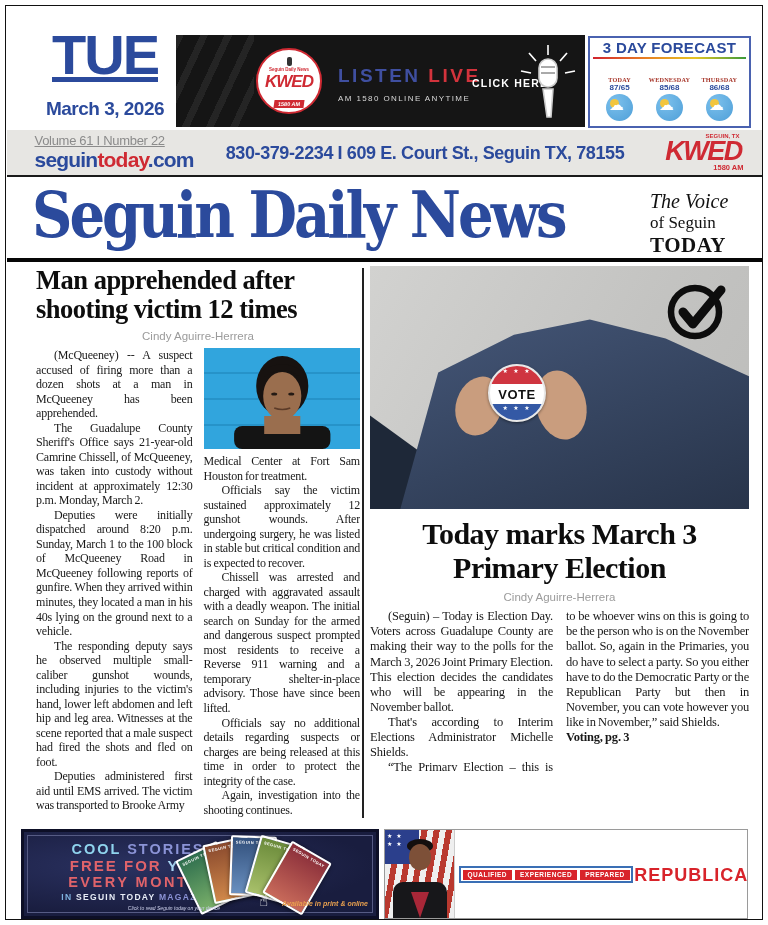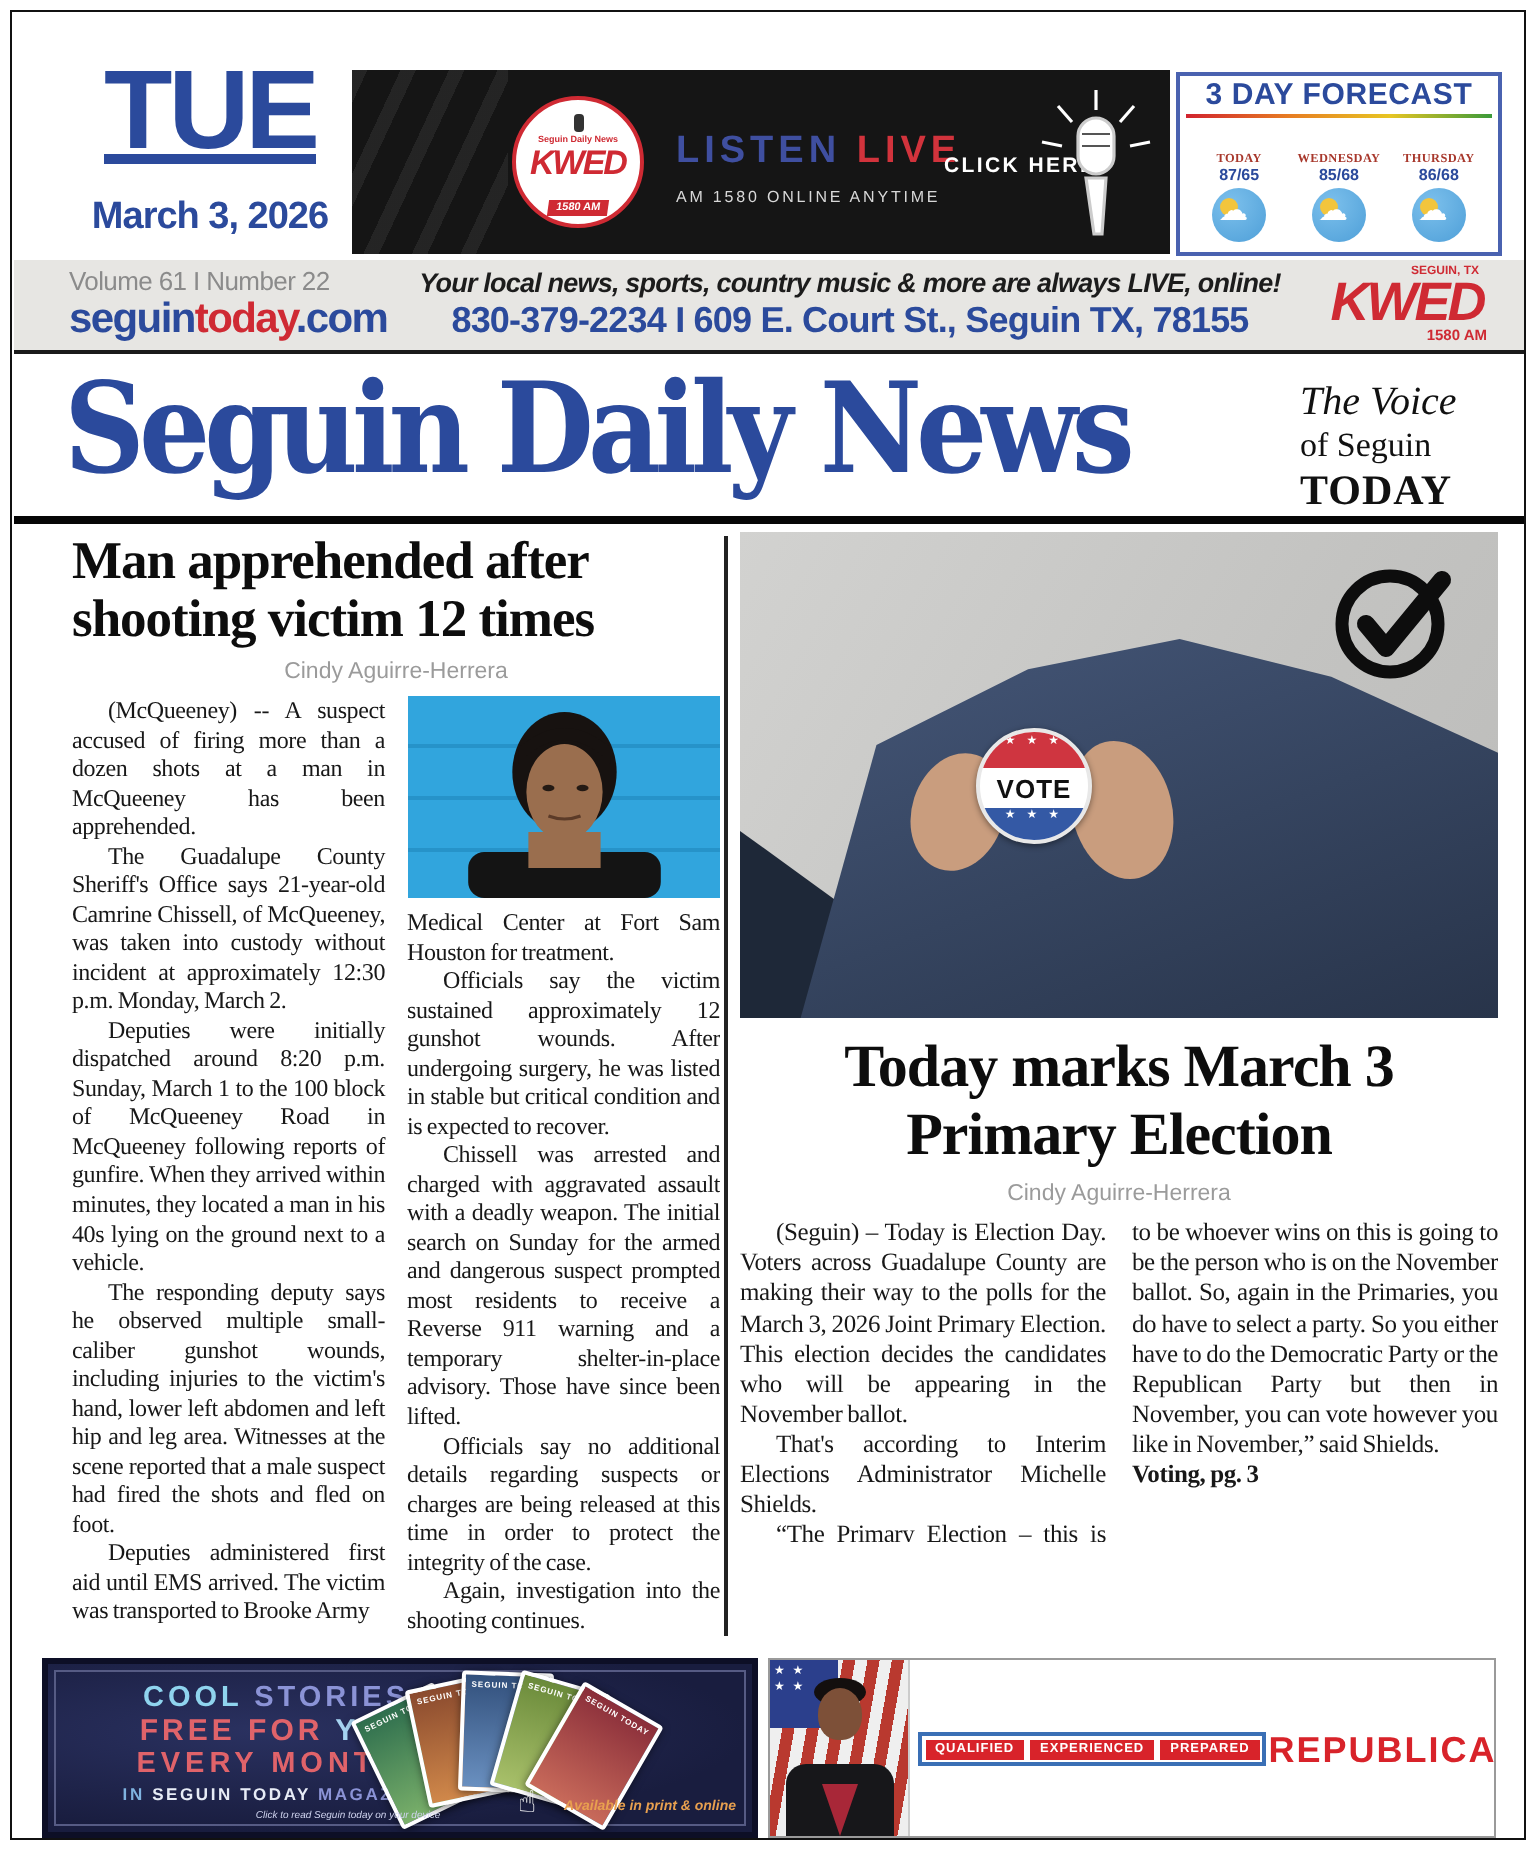--- a/index.html
+++ b/index.html
@@ -45,21 +45,21 @@
   .f-icon .cloud { position:absolute; left:3px; top:2px; font-size:15px; color:#fff; font-family:"DejaVu Sans", sans-serif; }
   .f-foot { display:flex; align-items:center; gap:3px; padding-top:1px; }
   .f-logo { width:11px; height:11px; border-radius:2px; background:linear-gradient(135deg,#e77c23 50%,#3a9a3a 50%); flex:none; }
   .f-sponsor { font:700 5.8px "Liberation Sans", sans-serif; color:#d2432e; line-height:1.15; width:84px; }
   .f-visit { font:700 5.8px "Liberation Sans", sans-serif; color:#1c7a37; line-height:1.15; text-align:center; flex:1; }
 
   
   .infobar { position:absolute; left:6.5px; right:6.5px; top:130px; height:45px; background:#e7e6e3;
      display:flex; align-items:center; }
   .ib-left { width:190px; padding-left:28px; }
-  .ib-volume { font:400 13px "Liberation Sans", sans-serif; color:#8b8b8b; letter-spacing:-0.3px; }
+  .ib-volume { font:400 13px "Liberation Sans", sans-serif; color:#8b8b8b; letter-spacing:-0.3px;text-decoration:underline; }
   .ib-site { font:900 21px "Liberation Sans", sans-serif; letter-spacing:-0.8px; }
   .ib-site .a, .ib-site .c { color:#2b4a9c; } .ib-site .b { color:#cf2a33; }
   .ib-center { flex:1; text-align:center; }
   .ib-tagline { font:italic 700 13.5px "Liberation Sans", sans-serif; color:#1c1c1c; letter-spacing:-0.4px; }
   .ib-contact { font:700 18px "Liberation Sans", sans-serif; color:#2b4a9c; letter-spacing:-0.4px; margin-top:1px; }
   .ib-right { width:108px; text-align:center; padding-right:8px; }
   .ib-kloc { font:700 6px "Liberation Sans", sans-serif; color:#cf2a33; text-align:right; padding-right:14px; }
   .ib-kwed { font:italic 900 27px/0.9 "Liberation Sans", sans-serif; color:#cf2a33; letter-spacing:-1.5px; }
   .ib-kfreq { font:700 7.5px "Liberation Sans", sans-serif; color:#cf2a33; text-align:right; padding-right:10px; }
   .rule-thin { position:absolute; left:6.5px; right:6.5px; top:175px; height:2px; background:#1a1a1a; }
@@ -242,21 +242,20 @@
       </div>
     </div>
   </div>
 
   <div class="infobar">
     <div class="ib-left">
       <div class="ib-volume">Volume 61 I Number 22</div>
       <div class="ib-site"><span class="a">seguin</span><span class="b">today</span><span class="c">.com</span></div>
     </div>
     <div class="ib-center">
-      <div class="ib-tagline">Your local news, sports, country music &amp; more are always LIVE, online!</div>
       <div class="ib-contact">830-379-2234 I 609 E. Court St., Seguin TX, 78155</div>
     </div>
     <div class="ib-right">
       <div class="ib-kloc">SEGUIN, TX</div>
       <div class="ib-kwed">KWED</div>
       <div class="ib-kfreq">1580 AM</div>
     </div>
   </div>
   <div class="rule-thin"></div>
 

